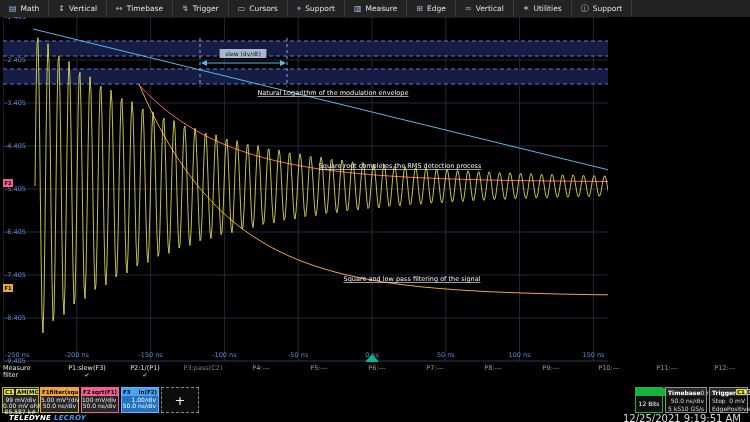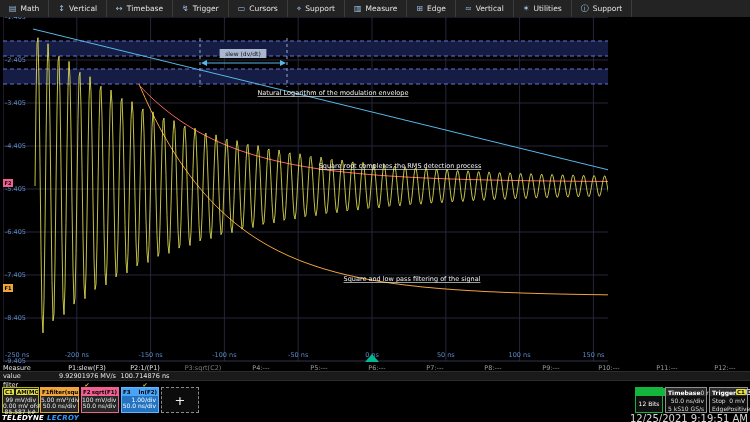--- a/index.html
+++ b/index.html
@@ -56,21 +56,21 @@
   .rhead{display:flex;justify-content:space-between;align-items:center;height:8px;
          background:#2a2a2a;padding:0 2px;white-space:nowrap;}
   .rhead .t{font-weight:bold;color:#fff;font-size:6px;}
   .rrow{display:flex;justify-content:space-between;align-items:center;height:8px;padding:0 2px;white-space:nowrap;}
   .rrow.right{justify-content:flex-end;}
   .tchip{background:#e6e33e;color:#000;padding:0 1px;font-size:5.5px;font-weight:bold;border-radius:1px;}
   .tchip.dc{background:#c4c4c4;}
 
   
   #footer{position:absolute;top:414px;left:0;right:0;height:8px;background:#000;
-          display:flex;justify-content:space-between;align-items:center;padding:0 2px;}
+          display:flex;justify-content:space-between;align-items:center;padding:0 9px;}
   .brand{font-size:7px;font-weight:bold;font-style:italic;color:#fff;letter-spacing:.3px;white-space:nowrap;}
   .brand .b2{color:#2f9bff;}
   #datetime{font-size:10px;color:#d8d8d8;}
 </style>
 </head>
 <body>
 
 <div id="menu-bar">
     <div class="mitem">
       <span class="ic">▤</span>
@@ -188,46 +188,31 @@
       <text x="5" y="273" fill="#000" font-size="5" font-weight="bold" text-anchor="middle">F1</text>
       <polygon points="362,345 376,345 369,337" fill="#00b894"></polygon>
     </svg>
   </div>
 
 <div id="measure-panel">
     <div class="mrow">
       <div class="mlabel">Measure</div>
       <div class="mcell active">P1:slew(F3)</div>
       <div class="mcell active">P2:1/(P1)</div>
-      <div class="mcell disabled">P3:sqrt(C2)</div>
+      <div class="mcell disabled">P3:pass(C2)</div>
       <div class="mcell empty">P4:---</div>
       <div class="mcell empty">P5:---</div>
       <div class="mcell empty">P6:---</div>
       <div class="mcell empty">P7:---</div>
       <div class="mcell empty">P8:---</div>
       <div class="mcell empty">P9:---</div>
       <div class="mcell empty">P10:---</div>
       <div class="mcell empty">P11:---</div>
       <div class="mcell empty">P12:---</div>
     </div>
-    <div class="mrow val">
-      <div class="mlabel">value</div>
-      <div class="mcell">9.92901976 MV/s</div>
-      <div class="mcell">100.714876 ns</div>
-      <div class="mcell"></div>
-      <div class="mcell"></div>
-      <div class="mcell"></div>
-      <div class="mcell"></div>
-      <div class="mcell"></div>
-      <div class="mcell"></div>
-      <div class="mcell"></div>
-      <div class="mcell"></div>
-      <div class="mcell"></div>
-      <div class="mcell"></div>
-    </div>
     <div class="mrow">
       <div class="mlabel">filter</div>
       <div class="mcell check">✔</div>
       <div class="mcell check">✔</div>
       <div class="mcell check"></div>
       <div class="mcell check"></div>
       <div class="mcell check"></div>
       <div class="mcell check"></div>
       <div class="mcell check"></div>
       <div class="mcell check"></div>

